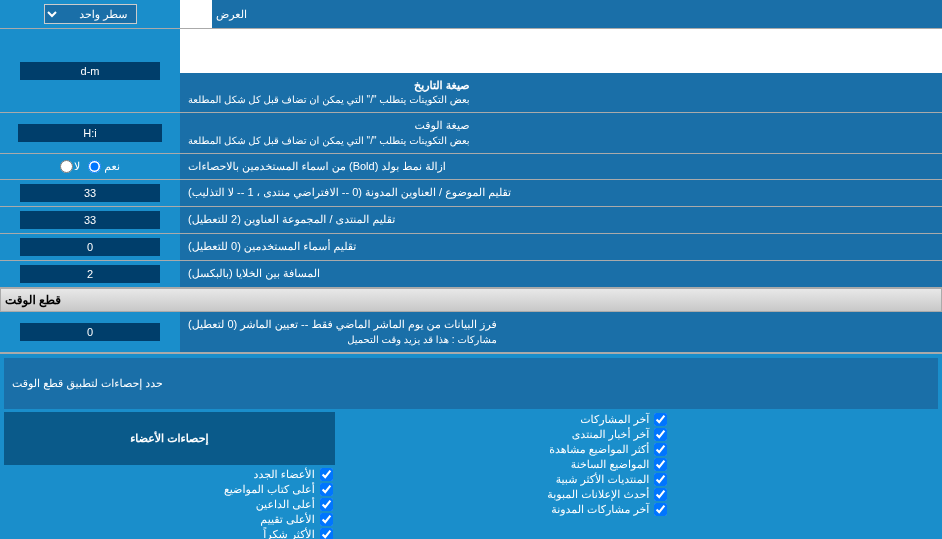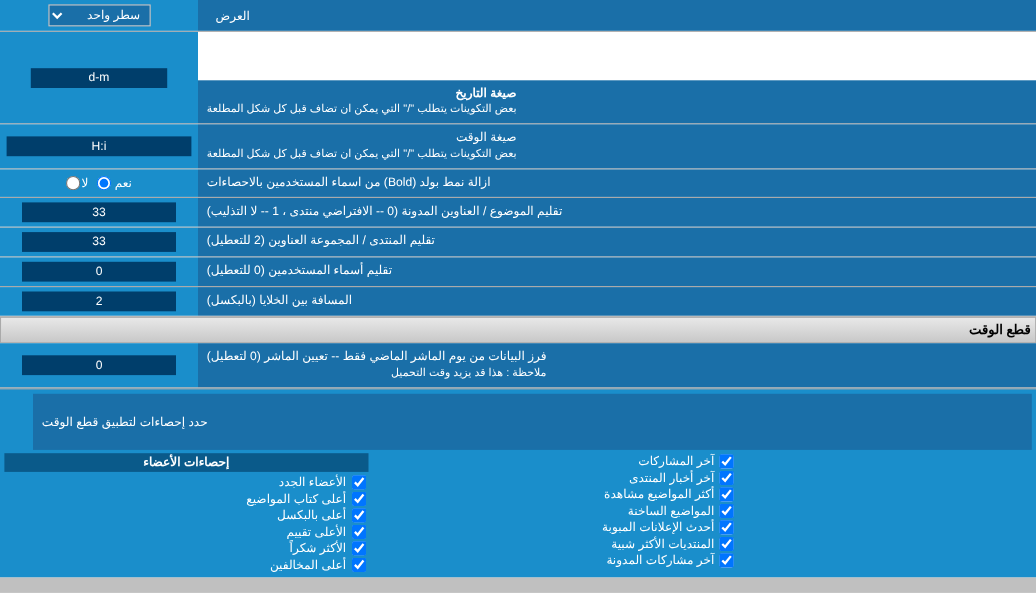--- a/index.html
+++ b/index.html
@@ -50,43 +50,44 @@
       font-size: 11px;
       text-align: center;
       width: 100%;
       direction: ltr;
     }
 
     
     .section-header {
       background: linear-gradient(to bottom, #e8e8e8, #c8c8c8);
       border: 1px solid #aaa;
-      text-align: right;
+      text-align: left;
       font-weight: bold;
       font-size: 12px;
       padding: 4px;
       color: #000;
     }
 
     
     .row-ard {
       display: flex;
       align-items: stretch;
       border-bottom: 1px solid #aaa;
     }
 
     .ard-label {
       flex: 1;
       background: #1a6fa8;
       color: #fff;
-      padding: 5px 16px;
+      padding: 5px 4px;
       display: flex;
       align-items: center;
       justify-content: flex-end;
       font-size: 11px;
+      margin-left: 32px;
     }
 
     .ard-select-cell {
       background: #1a8ecb;
       padding: 4px 6px;
       display: flex;
       align-items: center;
       justify-content: center;
       width: 180px;
     }
@@ -122,38 +123,37 @@
 
     .bottom-stats-header {
       display: flex;
       align-items: center;
       justify-content: flex-end;
       background: #1a6fa8;
       color: #fff;
       padding: 19px 8px;
       font-size: 11px;
       margin-bottom: 3px;
-      margin-left: 26px;
     }
 
     .three-cols {
       display: flex;
       gap: 4px;
     }
 
     .stat-col {
       flex: 1;
     }
 
     .stat-col-header {
       background: #0a5a8a;
       color: #fff;
       font-size: 11px;
       text-align: center;
-      padding: 2px 4px;
+      padding: 20px 4px;
       margin-bottom: 2px;
       font-weight: bold;
     }
 
     .stat-item-row {
       display: flex;
       align-items: center;
       gap: 5px;
       padding: 1px 2px;
       color: #fff;
@@ -181,33 +181,33 @@
   </div>
 
   <div class="row">
     <div class="label-cell" style="flex:1;margin-top:44px;">
       <div>
         <div style="font-weight:bold;">صيغة التاريخ</div>
         <div style="font-size:10px;">بعض التكوينات يتطلب "/" التي يمكن ان تضاف قبل كل شكل المطلعة</div>
       </div>
     </div>
     <div class="input-cell" style="width:180px;">
-      <input class="input-field" type="text" value="d-m" style="width: 124px;">
+      <input class="input-field" type="text" value="d-m" style="width: 140px;">
     </div>
   </div>
 
   <div class="row">
     <div class="label-cell" style="flex:1;">
       <div>
         <div style="font-weight:normal;">صيغة الوقت</div>
         <div style="font-size:10px;">بعض التكوينات يتطلب "/" التي يمكن ان تضاف قبل كل شكل المطلعة</div>
       </div>
     </div>
     <div class="input-cell" style="width:180px;">
-      <input class="input-field" type="text" value="H:i" style="width: 168px;">
+      <input class="input-field" type="text" value="H:i" style="width: 144px;">
     </div>
   </div>
 
   <div class="row">
     <div class="label-cell" style="flex:1;">ازالة نمط بولد (Bold) من اسماء المستخدمين بالاحصاءات</div>
     <div class="radio-cell" style="width:180px;">
       <label style="display:flex;align-items:center;gap:3px;cursor:pointer;">
         <span>نعم</span>
         <input type="radio" name="bold_option" checked="" style="">
       </label>
@@ -245,21 +245,21 @@
       <input class="input-field" type="text" value="2" style="width: 140px;">
     </div>
   </div>
 
   <div class="section-header">قطع الوقت</div>
 
   <div class="row">
     <div class="label-cell" style="flex:1;">
       <div>
         <div>فرز البيانات من يوم الماشر الماضي فقط -- تعيين الماشر (0 لتعطيل)</div>
-        <div style="font-size:10px;">ملاحظة : هذا قد يزيد وقت التحميل</div>
+        <div style="font-size:10px;">مشاركات : هذا قد يزيد وقت التحميل</div>
       </div>
     </div>
     <div class="input-cell" style="width:180px;">
       <input class="input-field" type="text" value="0" style="width: 140px;">
     </div>
   </div>
 
   <div class="bottom-stats">
     <div class="bottom-stats-header">حدد إحصاءات لتطبيق قطع الوقت</div>
 
@@ -279,45 +279,45 @@
         <div class="stat-item-row">
           <input type="checkbox" checked="" style="">
           <span>أكثر المواضيع مشاهدة</span>
         </div>
         <div class="stat-item-row">
           <input type="checkbox" checked="" style="">
           <span>المواضيع الساخنة</span>
         </div>
         <div class="stat-item-row">
           <input type="checkbox" checked="" style="">
+          <span>المنتديات الأكثر شبية</span>
+        </div>
+        <div class="stat-item-row">
+          <input type="checkbox" checked="" style="">
           <span>أحدث الإعلانات المبوبة</span>
-        </div>
-        <div class="stat-item-row">
-          <input type="checkbox" checked="" style="">
-          <span>المنتديات الأكثر شبية</span>
         </div>
         <div class="stat-item-row">
           <input type="checkbox" checked="" style="">
           <span>آخر مشاركات المدونة</span>
         </div>
       </div>
 
       <div class="stat-col">
         <div class="stat-col-header">إحصاءات الأعضاء</div>
         <div class="stat-item-row">
           <input type="checkbox" checked="" style="">
           <span>الأعضاء الجدد</span>
         </div>
         <div class="stat-item-row">
           <input type="checkbox" checked="" style="">
           <span>أعلى كتاب المواضيع</span>
         </div>
         <div class="stat-item-row">
           <input type="checkbox" checked="" style="">
-          <span>أعلى بالبكسل</span>
+          <span>أعلى الداعين</span>
         </div>
         <div class="stat-item-row">
           <input type="checkbox" checked="" style="">
           <span>الأعلى تقييم</span>
         </div>
         <div class="stat-item-row">
           <input type="checkbox" checked="" style="">
           <span>الأكثر شكراً</span>
         </div>
         <div class="stat-item-row">

